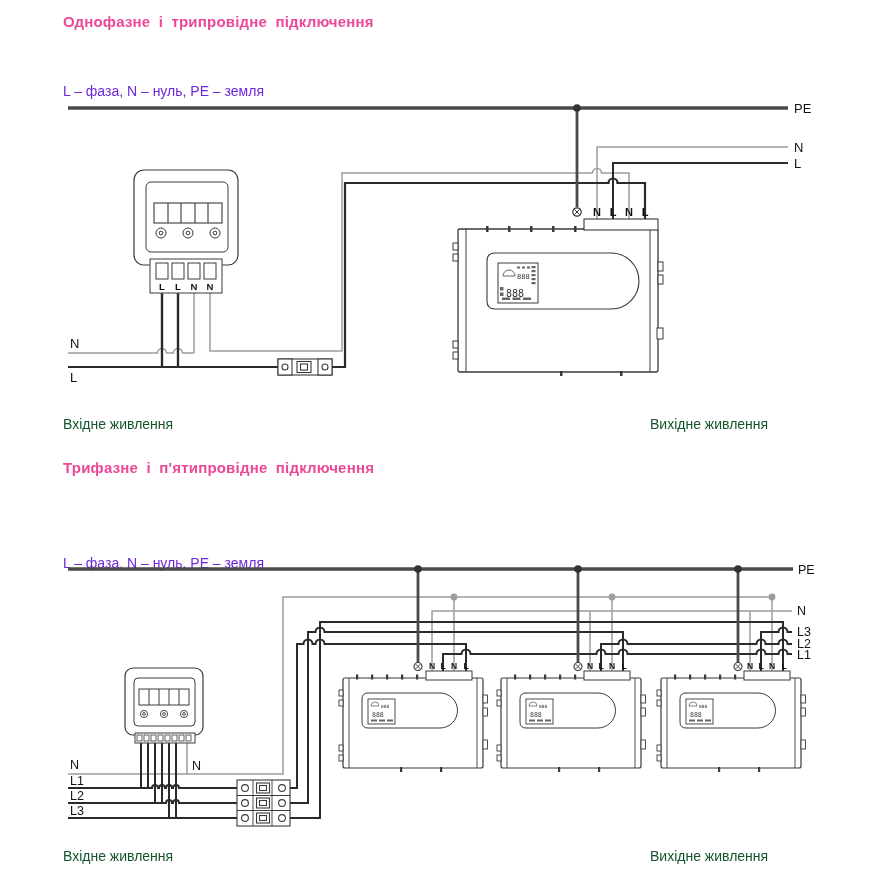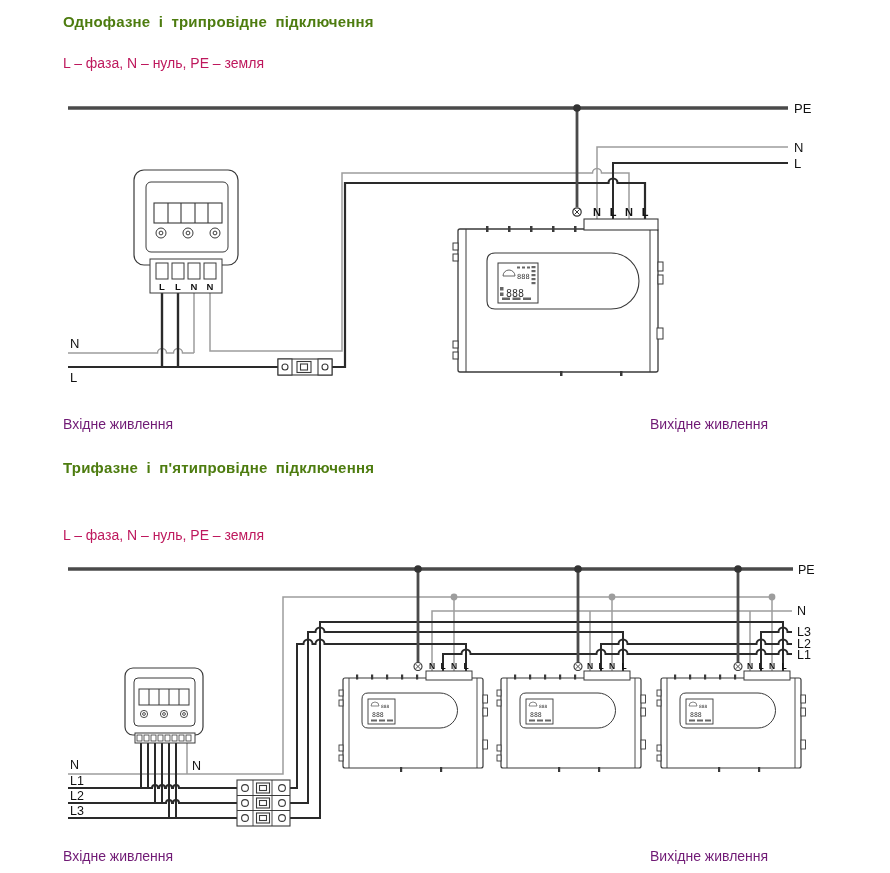--- a/index.html
+++ b/index.html
@@ -1,21 +1,21 @@
 <!DOCTYPE html>
 <html><head>
 <meta charset="utf-8">
 <style>
   html,body{margin:0;padding:0;background:#ffffff;}
   .page{position:relative;width:890px;height:873px;background:#fff;overflow:hidden;
         font-family:"Liberation Sans",sans-serif;color:#111;}
   .abs{position:absolute;}
-  .sec-title{font-size:15px;font-weight:bold;letter-spacing:.2px;word-spacing:4px;color:#4d7c0f;}
-  .sec-legend{font-size:14px;color:#be185d;}
-  .caption{font-size:14px;color:#701a75;}
+  .sec-title{font-size:15px;font-weight:bold;letter-spacing:.2px;word-spacing:4px;color:#ec4899;}
+  .sec-legend{font-size:14px;color:#6d28d9;margin-top:28px;}
+  .caption{font-size:14px;color:#14532d;}
   svg{position:absolute;left:0;top:0;}
   svg text{font-family:"Liberation Sans",sans-serif;fill:#111;}
   .lcdtxt{font-family:"DejaVu Sans Mono",monospace;fill:#333;}
 </style>
 </head>
 <body>
 
 <div class="page">
 
   <div class="abs sec-title" style="left:63px;top:13px;">Однофазне і трипровідне підключення</div>

